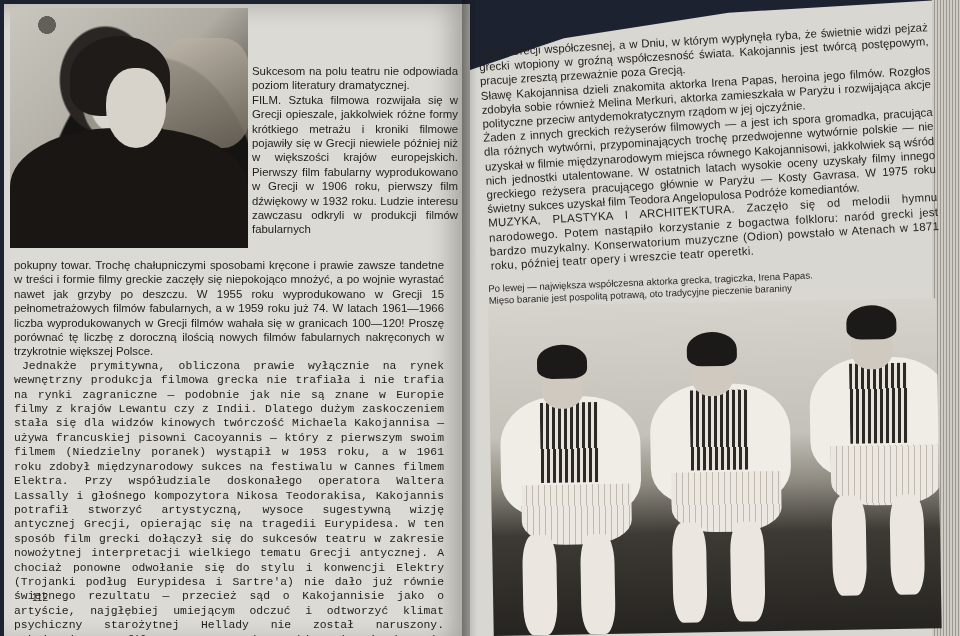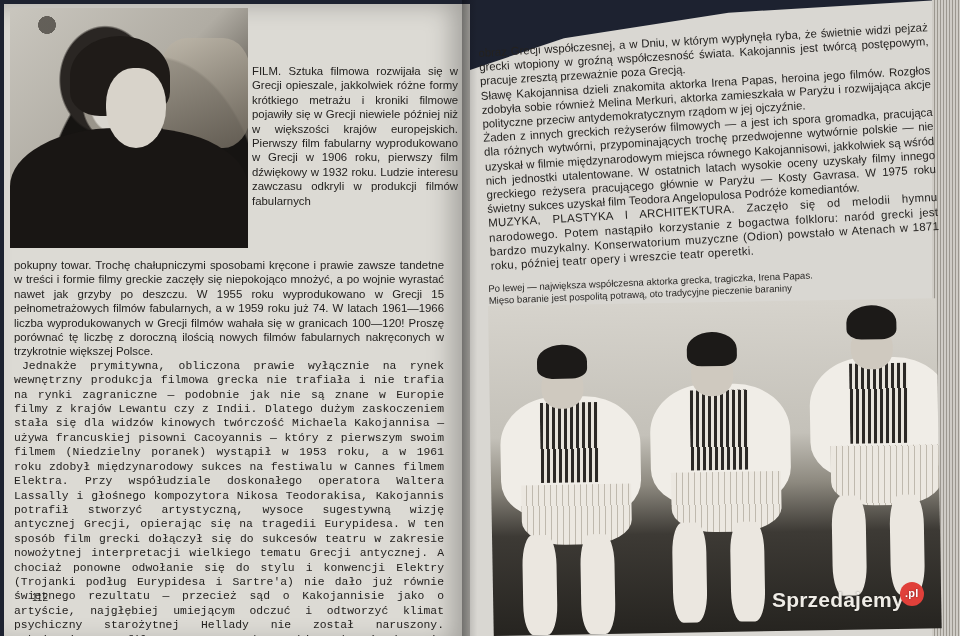--- a/index.html
+++ b/index.html
@@ -57,20 +57,21 @@
     <div class="photo-left">
       <div class="crowd"></div>
       <div class="body"></div>
       <div class="hair"></div>
       <div class="face"></div>
       <div class="leaf-decor"></div>
     </div>
   </div>
 
   <div class="left-text col-right">
+    <p>Sukcesom na polu teatru nie odpowiada poziom literatury dramatycznej.</p>
     <p>FILM. Sztuka filmowa rozwijała się w Grecji opieszale, jakkolwiek różne formy krótkiego metrażu i kroniki filmowe pojawiły się w Grecji niewiele później niż w większości krajów europejskich. Pierwszy film fabularny wyprodukowano w Grecji w 1906 roku, pierwszy film dźwiękowy w 1932 roku. Ludzie interesu zawczasu odkryli w produkcji filmów fabularnych</p>
   </div>
 
   <div class="left-text col-full">
     <p>pokupny towar. Trochę chałupniczymi sposobami kręcone i prawie zawsze tandetne w treści i formie filmy greckie zaczęły się niepokojąco mnożyć, a po wojnie wyrastać nawet jak grzyby po deszczu. W 1955 roku wyprodukowano w Grecji 15 pełnometrażowych filmów fabularnych, a w 1959 roku już 74. W latach 1961—1966 liczba wyprodukowanych w Grecji filmów wahała się w granicach 100—120! Proszę porównać tę liczbę z doroczną ilością nowych filmów fabularnych nakręconych w trzykrotnie większej Polsce.</p>
     <p class="indent">Jednakże prymitywna, obliczona prawie wyłącznie na rynek wewnętrzny produkcja filmowa grecka nie trafiała i nie trafia na rynki zagraniczne — podobnie jak nie są znane w Europie filmy z krajów Lewantu czy z Indii. Dlatego dużym zaskoczeniem stała się dla widzów kinowych twórczość Michaela Kakojannisa — używa francuskiej pisowni Cacoyannis — który z pierwszym swoim filmem (Niedzielny poranek) wystąpił w 1953 roku, a w 1961 roku zdobył międzynarodowy sukces na festiwalu w Cannes filmem Elektra. Przy współudziale doskonałego operatora Waltera Lassally i głośnego kompozytora Nikosa Teodorakisa, Kakojannis potrafił stworzyć artystyczną, wysoce sugestywną wizję antycznej Grecji, opierając się na tragedii Eurypidesa. W ten sposób film grecki dołączył się do sukcesów teatru w zakresie nowożytnej interpretacji wielkiego tematu Grecji antycznej. A chociaż ponowne odwołanie się do stylu i konwencji Elektry (Trojanki podług Eurypidesa i Sartre'a) nie dało już równie świetnego rezultatu — przecież sąd o Kakojannisie jako o artyście, najgłębiej umiejącym odczuć i odtworzyć klimat psychiczny starożytnej Hellady nie został naruszony. Kakojannis potrafił zresztą w Greku Zorbie pokazać, że umie również dać</p>
   </div>
 
   <div class="page-num">112</div>
 
@@ -113,17 +114,14 @@
       <div class="shirt"></div>
         <div class="vest"></div>
         <div class="skirt"></div>
       <div class="leg" style="left:20px;"></div>
         <div class="leg" style="left:78px;"></div>
       <div class="head"></div>
         <div class="cap"></div>
     </div>
   </div>
 
-  <div class="watermark">
-    <span>Sprzedajemy</span><span class="pl">.pl</span>
-  </div>
 
 </div>
 
 </body></html>

